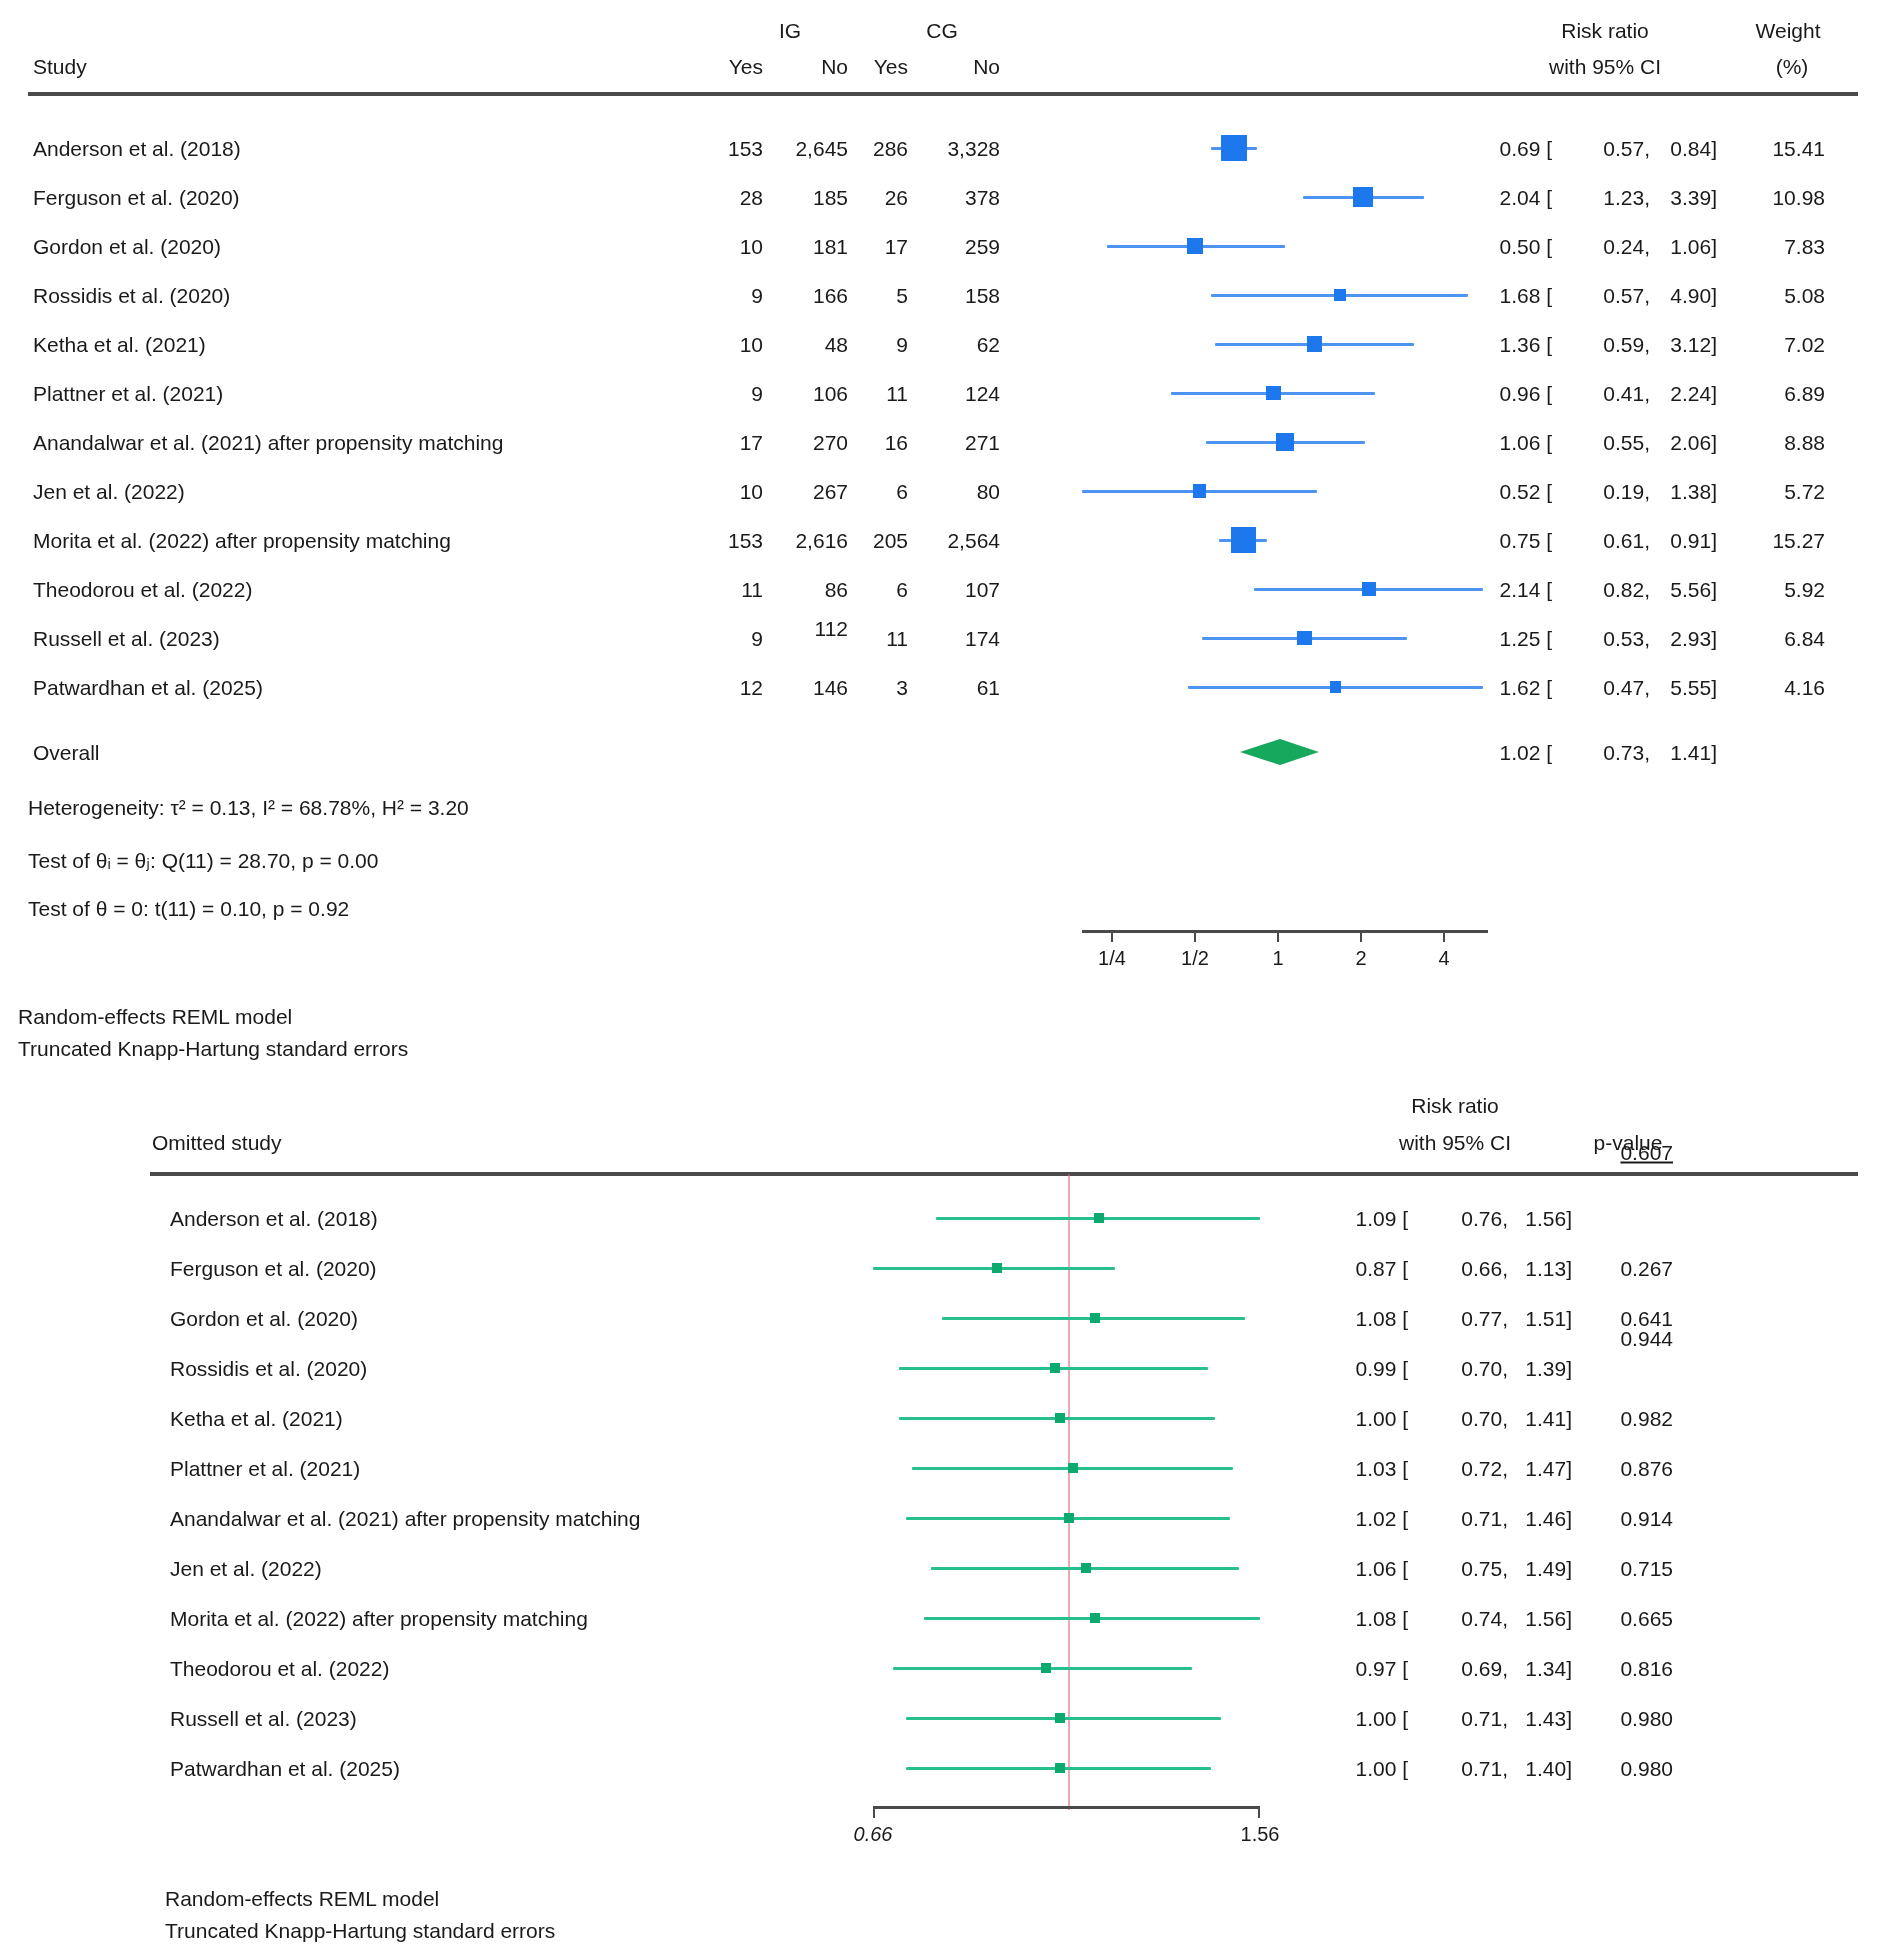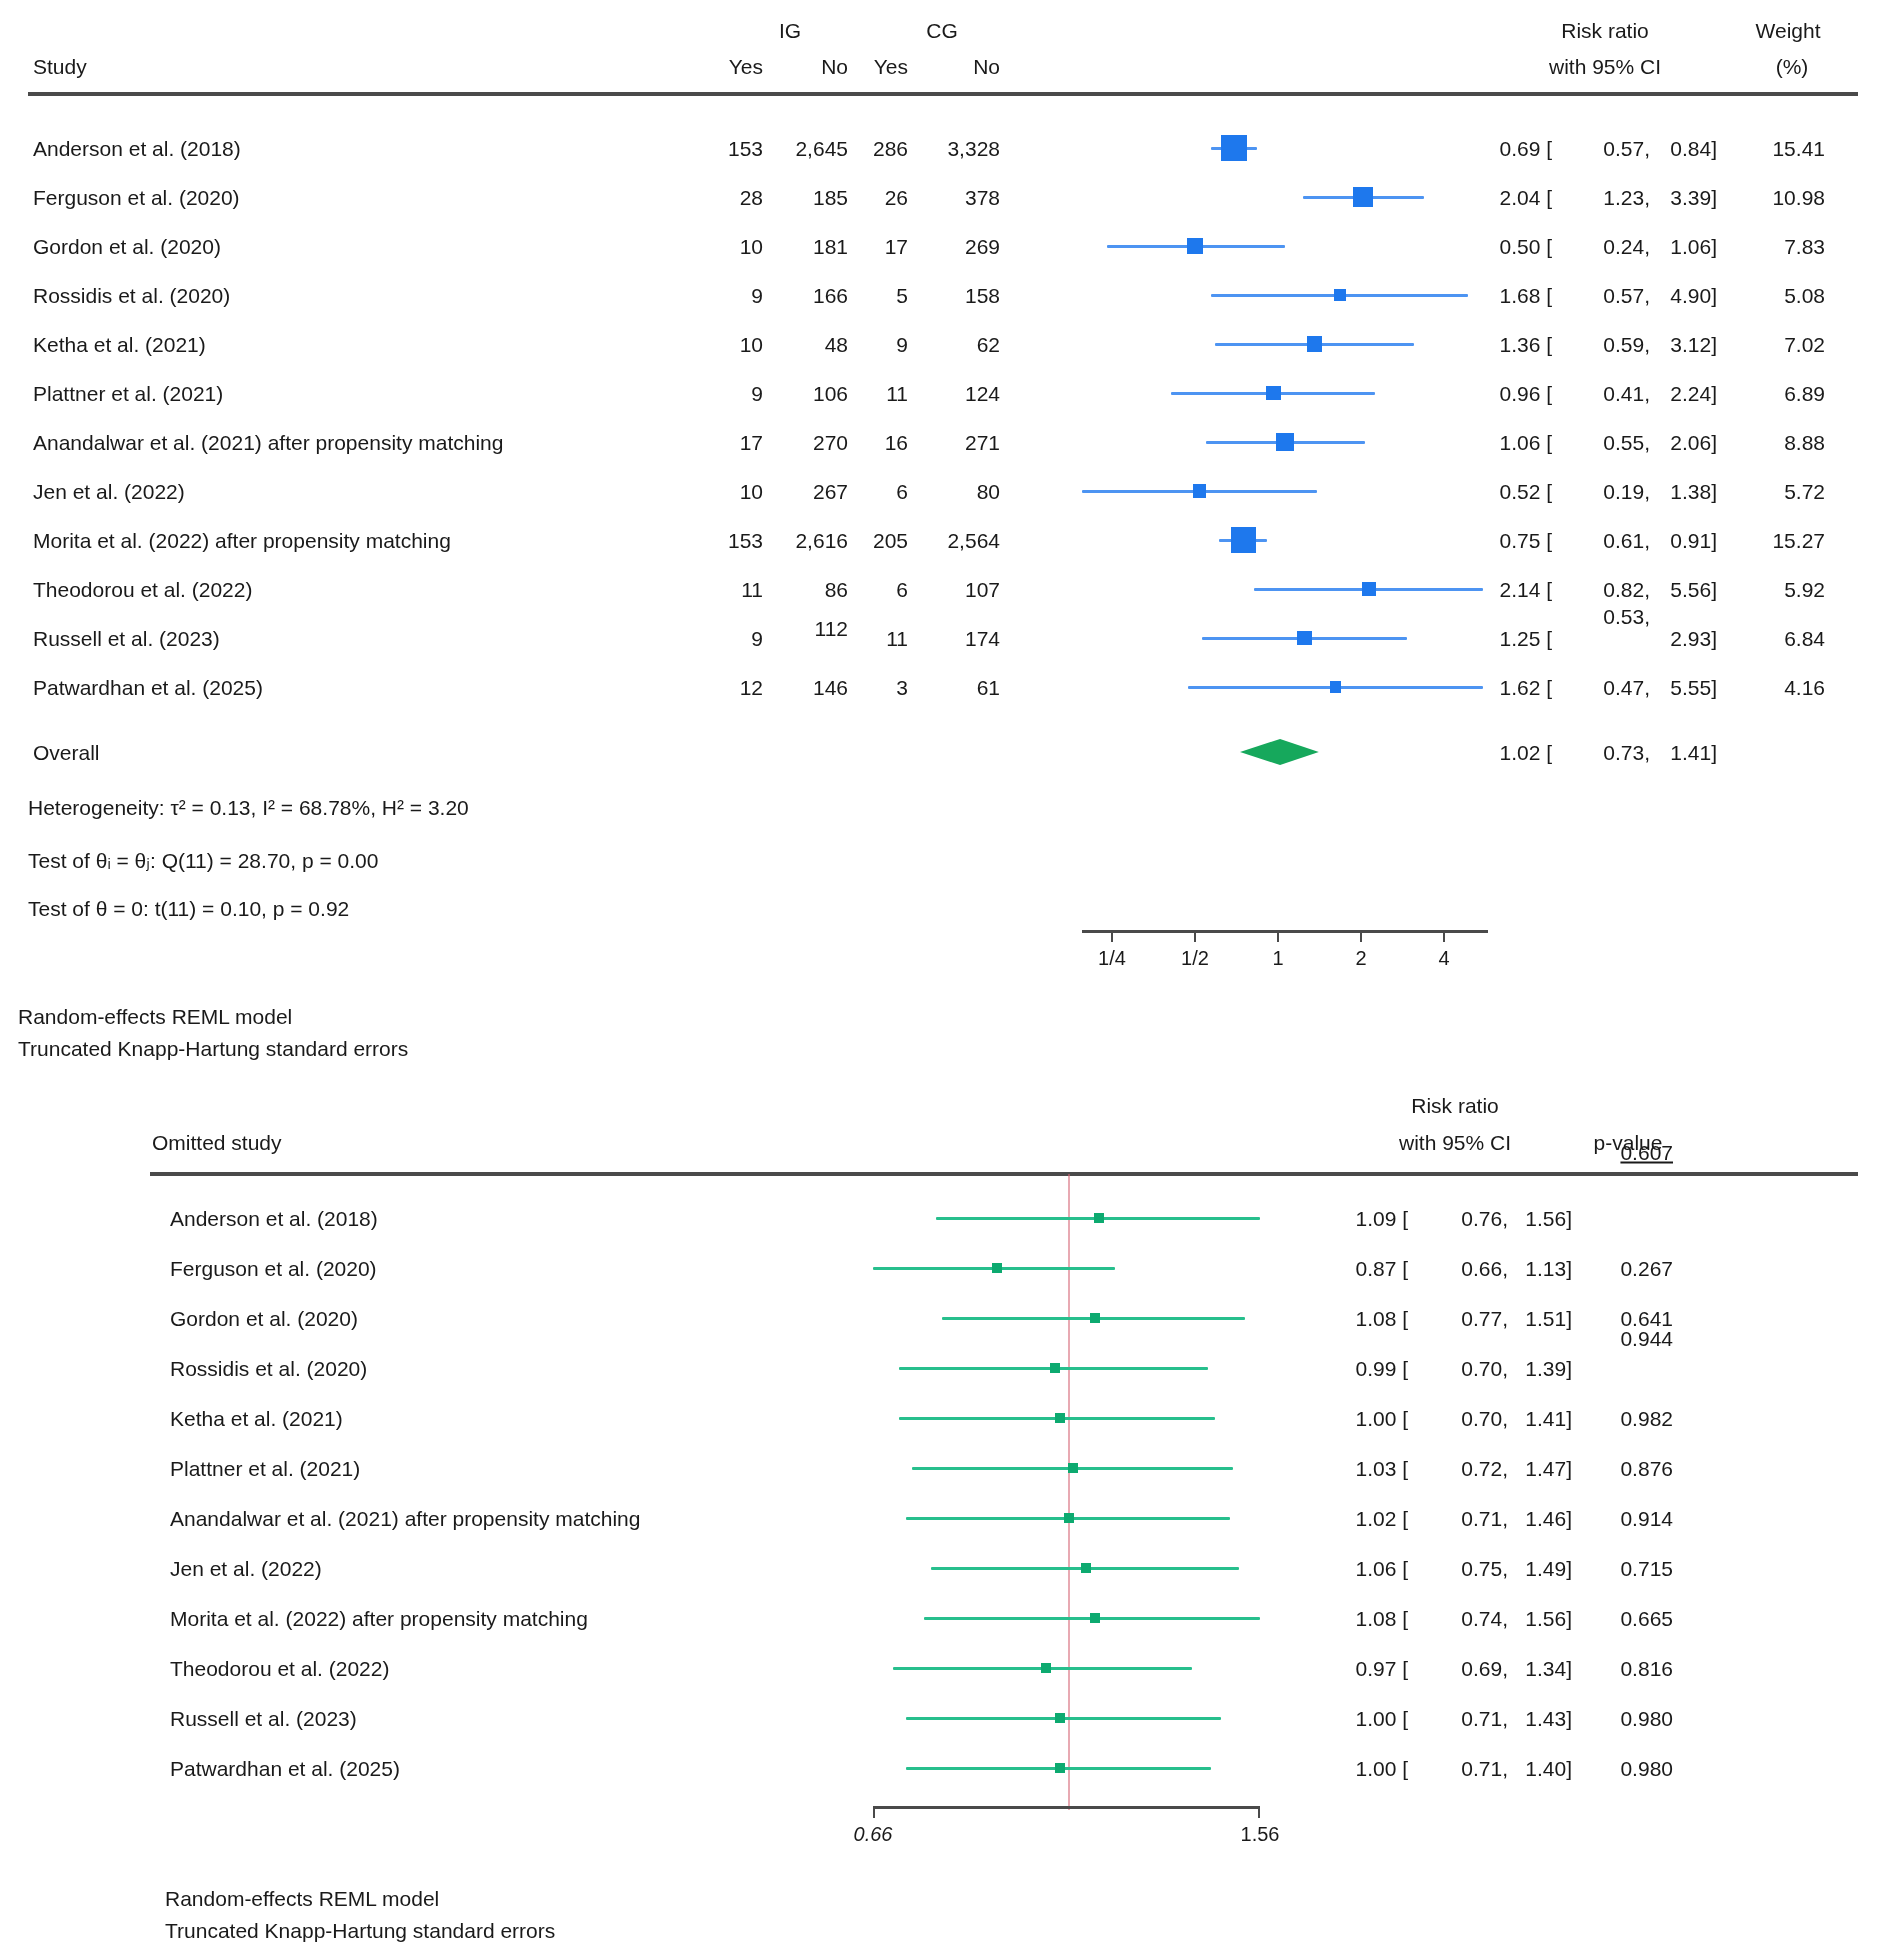--- a/index.html
+++ b/index.html
@@ -59,21 +59,21 @@
       <div class="ci" style="left: 1302.79px; top: 195.5px; width: 121.398px; background: rgb(77, 148, 242);"></div>
       <div class="sq" style="left: 1353.23px; top: 186.863px; width: 20.274px; height: 20.274px; background: rgb(30, 120, 237);"></div>
       <div class="tr" style="right: 328px; top: 197px;">2.04 [</div>
       <div class="tr" style="right: 230px; top: 197px;">1.23,</div>
       <div class="tr" style="right: 163px; top: 197px;">3.39]</div>
       <div class="tr" style="right: 55px; top: 197px;">10.98</div>
       <div class="t" style="left: 33px; top: 246px;">Gordon et al. (2020)</div>
       <div class="tr" style="right: 1117px; top: 246px;">10</div>
       <div class="tr" style="right: 1032px; top: 246px;">181</div>
       <div class="tr" style="right: 972px; top: 246px;">17</div>
-      <div class="tr" style="right: 880px; top: 246px;">269</div>
+      <div class="tr" style="right: 880px; top: 246px;">259</div>
       <div class="ci" style="left: 1107.11px; top: 244.5px; width: 177.866px; background: rgb(77, 148, 242);"></div>
       <div class="sq" style="left: 1186.91px; top: 237.911px; width: 16.179px; height: 16.179px; background: rgb(30, 120, 237);"></div>
       <div class="tr" style="right: 328px; top: 246px;">0.50 [</div>
       <div class="tr" style="right: 230px; top: 246px;">0.24,</div>
       <div class="tr" style="right: 163px; top: 246px;">1.06]</div>
       <div class="tr" style="right: 55px; top: 246px;">7.83</div>
       <div class="t" style="left: 33px; top: 295px;">Rossidis et al. (2020)</div>
       <div class="tr" style="right: 1117px; top: 295px;">9</div>
       <div class="tr" style="right: 1032px; top: 295px;">166</div>
       <div class="tr" style="right: 972px; top: 295px;">5</div>
@@ -151,21 +151,21 @@
       <div class="tr" style="right: 163px; top: 589px;">5.56]</div>
       <div class="tr" style="right: 55px; top: 589px;">5.92</div>
       <div class="t" style="left: 33px; top: 638px;">Russell et al. (2023)</div>
       <div class="tr" style="right: 1117px; top: 638px;">9</div>
       <div class="tr" style="right: 1032px; top: 628px;">112</div>
       <div class="tr" style="right: 972px; top: 638px;">11</div>
       <div class="tr" style="right: 880px; top: 638px;">174</div>
       <div class="ci" style="left: 1201.98px; top: 636.5px; width: 204.747px; background: rgb(77, 148, 242);"></div>
       <div class="sq" style="left: 1297.27px; top: 630.554px; width: 14.892px; height: 14.892px; background: rgb(30, 120, 237);"></div>
       <div class="tr" style="right: 328px; top: 638px;">1.25 [</div>
-      <div class="tr" style="right: 230px; top: 616px;">0.53,</div>
+      <div class="tr" style="right: 230px; top: 638px;">0.53,</div>
       <div class="tr" style="right: 163px; top: 638px;">2.93]</div>
       <div class="tr" style="right: 55px; top: 638px;">6.84</div>
       <div class="t" style="left: 33px; top: 687px;">Patwardhan et al. (2025)</div>
       <div class="tr" style="right: 1117px; top: 687px;">12</div>
       <div class="tr" style="right: 1032px; top: 687px;">146</div>
       <div class="tr" style="right: 972px; top: 687px;">3</div>
       <div class="tr" style="right: 880px; top: 687px;">61</div>
       <div class="ci" style="left: 1187.59px; top: 685.5px; width: 295.626px; background: rgb(77, 148, 242);"></div>
       <div class="sq" style="left: 1330.06px; top: 681.296px; width: 11.408px; height: 11.408px; background: rgb(30, 120, 237);"></div>
       <div class="tr" style="right: 328px; top: 687px;">1.62 [</div>

